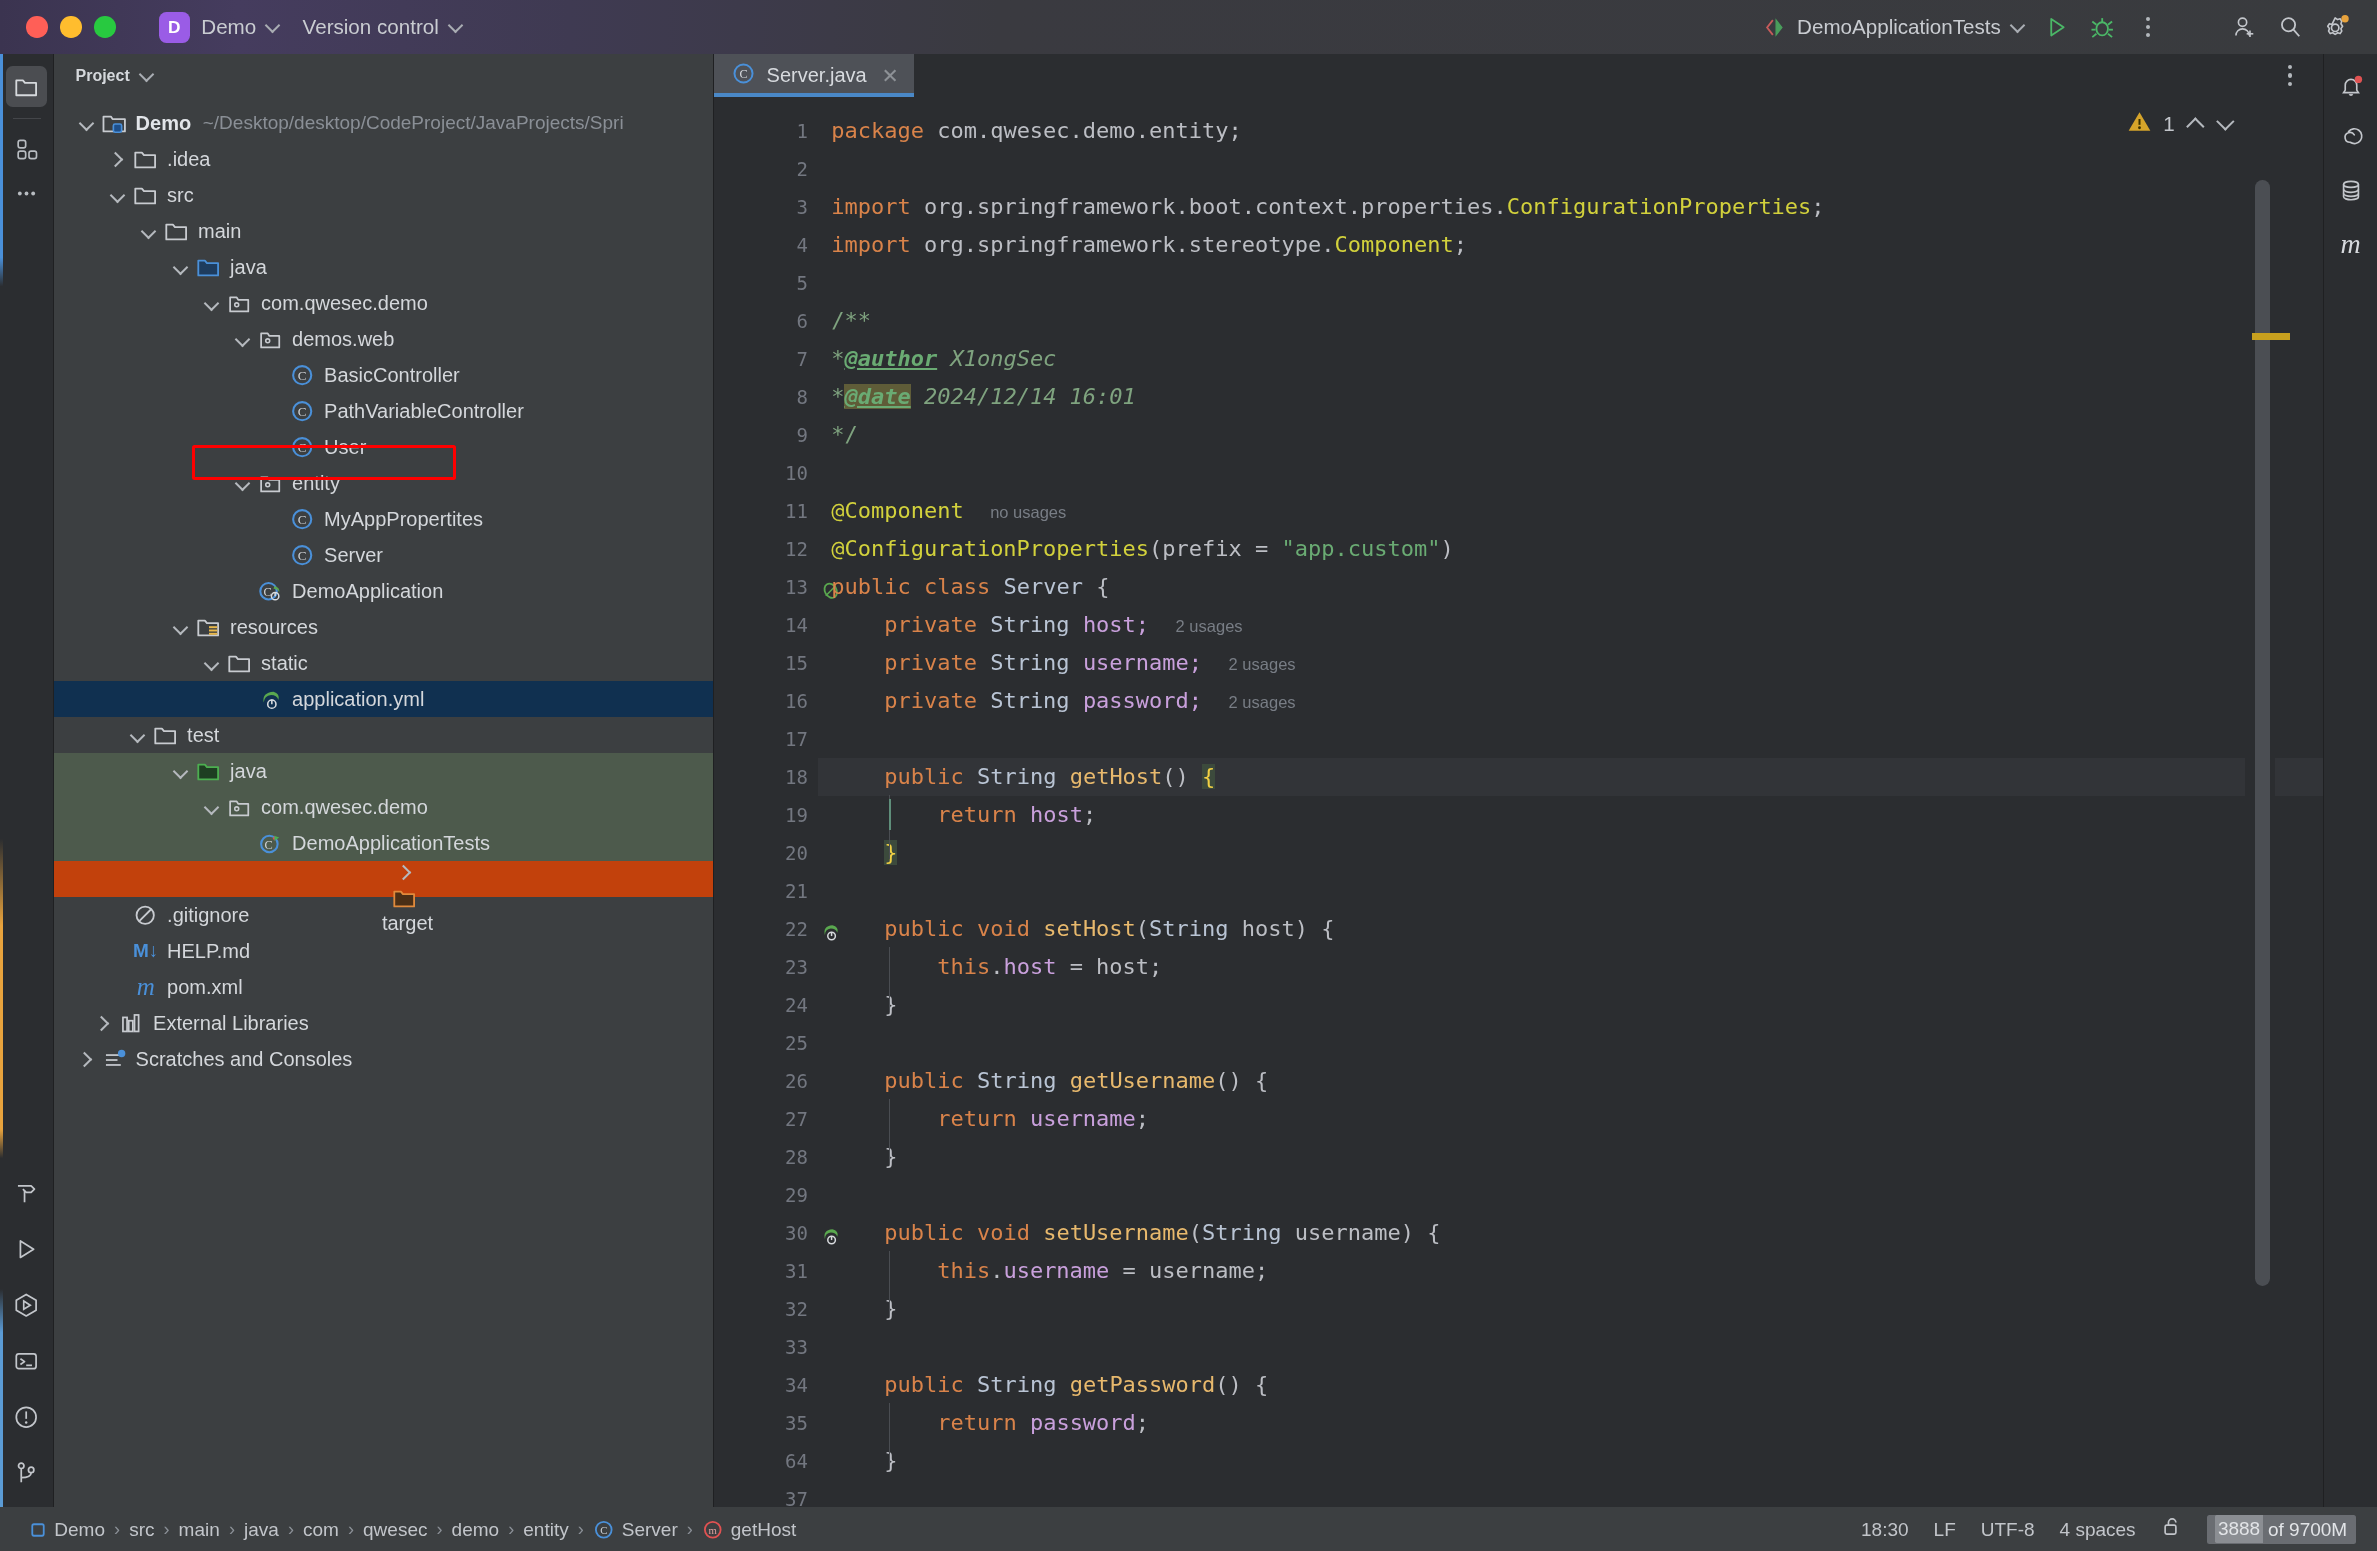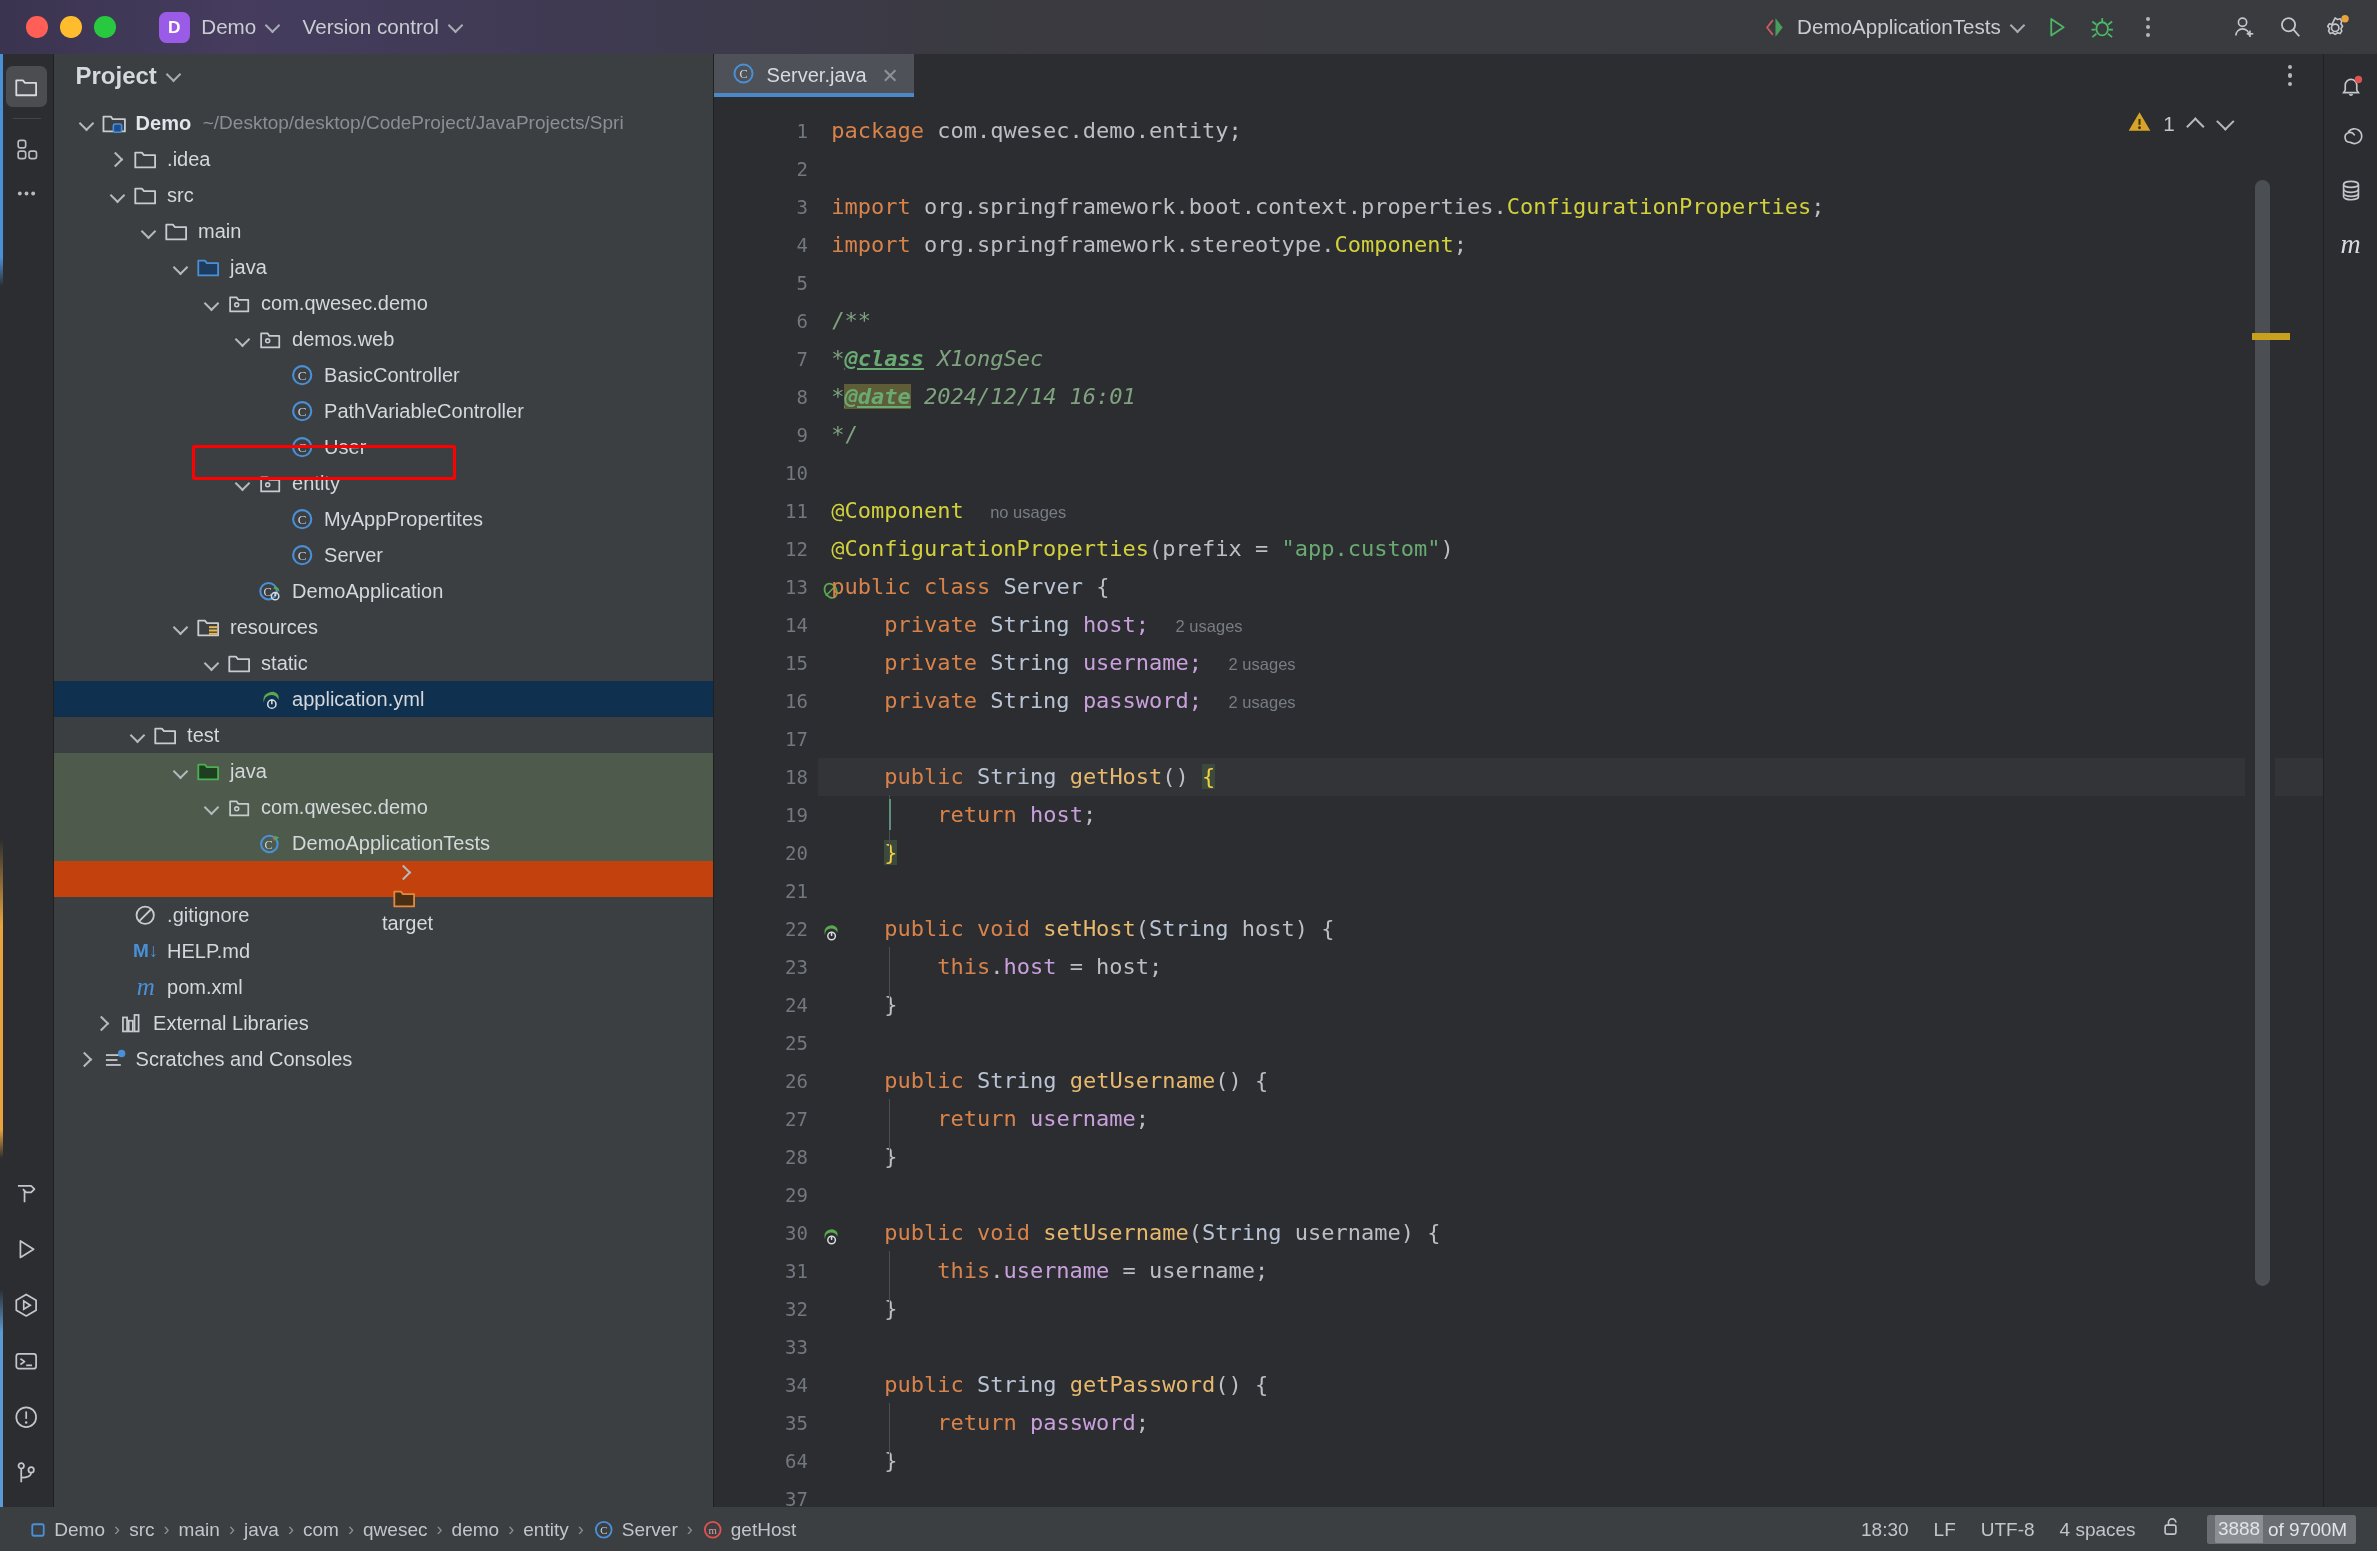--- a/index.html
+++ b/index.html
@@ -65,21 +65,21 @@
     background:linear-gradient(180deg,#4a90d9 0%,#4a90d9 14%,#2b2d30 16%,#2b2d30 54%,#e8a33d 60%,#e8a33d 74%,#2b2d30 76%,#2b2d30 85%,#5b9bd5 88%,#5b9bd5 100%);
   }
 
   
   .project {
     width:660px; flex:0 0 660px; background:#3c3f41;
     display:flex; flex-direction:column; border-right:0.8px solid #1f2022;
   }
   .proj-header {
     height:43px; flex:0 0 43px; display:flex; align-items:center;
-    gap:10.7px; padding-left:21.5px; font-size:24px; font-weight:bold; color:#d5d8dc;
+    gap:10.7px; padding-left:21.5px; font-size:16px; font-weight:bold; color:#d5d8dc;
     background:#3c3f41;
   }
   .tree { flex:1; overflow:hidden; padding-top:8.3px; font-size:20px; }
   .trow {
     height:36px; display:flex; align-items:center; white-space:nowrap;
     position:relative; padding-right:5px;
   }
   .trow .arrow { width:23px; height:23px; flex:0 0 23px; position:relative; margin-right:1.7px; }
   .trow .arrow.down::after{
     content:""; position:absolute; left:5px; top:6.6px; width:9px;height:9px;
@@ -682,21 +682,21 @@
             <div class="gline">64</div>
             <div class="gline">37</div>
           </div>
         <div class="code" id="code">
             <div class="cline"><span class="kw">package</span> <span class="pln">com.qwesec.demo.entity;</span></div>
             <div class="cline"></div>
             <div class="cline"><span class="kw">import</span> <span class="pln">org.springframework.boot.context.properties.</span><span class="ann">ConfigurationProperties</span><span class="pln">;</span></div>
             <div class="cline"><span class="kw">import</span> <span class="pln">org.springframework.stereotype.</span><span class="ann">Component</span><span class="pln">;</span></div>
             <div class="cline"></div>
             <div class="cline"><span class="cmt">/**</span></div>
-            <div class="cline"><span class="cmt">*</span><span class="doc-tag">@class</span> <span class="doc-it">X1ongSec</span></div>
+            <div class="cline"><span class="cmt">*</span><span class="doc-tag">@author</span> <span class="doc-it">X1ongSec</span></div>
             <div class="cline"><span class="cmt">*</span><span class="doc-tag mark">@date</span> <span class="doc-it">2024/12/14 16:01</span></div>
             <div class="cline"><span class="cmt">*/</span></div>
             <div class="cline"></div>
             <div class="cline"><span class="ann">@Component</span>  <span class="usages">no usages</span></div>
             <div class="cline"><span class="ann">@ConfigurationProperties</span><span class="pln">(</span><span class="pln">prefix</span> <span class="pln">=</span> <span class="str">"app.custom"</span><span class="pln">)</span></div>
             <div class="cline"><span class="kw">public</span> <span class="kw">class</span> <span class="typ">Server</span> <span class="pln">{</span></div>
             <div class="cline">    <span class="kw">private</span> <span class="typ">String</span> <span class="fld">host</span><span class="fld">;</span>  <span class="usages">2 usages</span></div>
             <div class="cline">    <span class="kw">private</span> <span class="typ">String</span> <span class="fld">username</span><span class="fld">;</span>  <span class="usages">2 usages</span></div>
             <div class="cline">    <span class="kw">private</span> <span class="typ">String</span> <span class="fld">password</span><span class="fld">;</span>  <span class="usages">2 usages</span></div>
             <div class="cline"></div>

